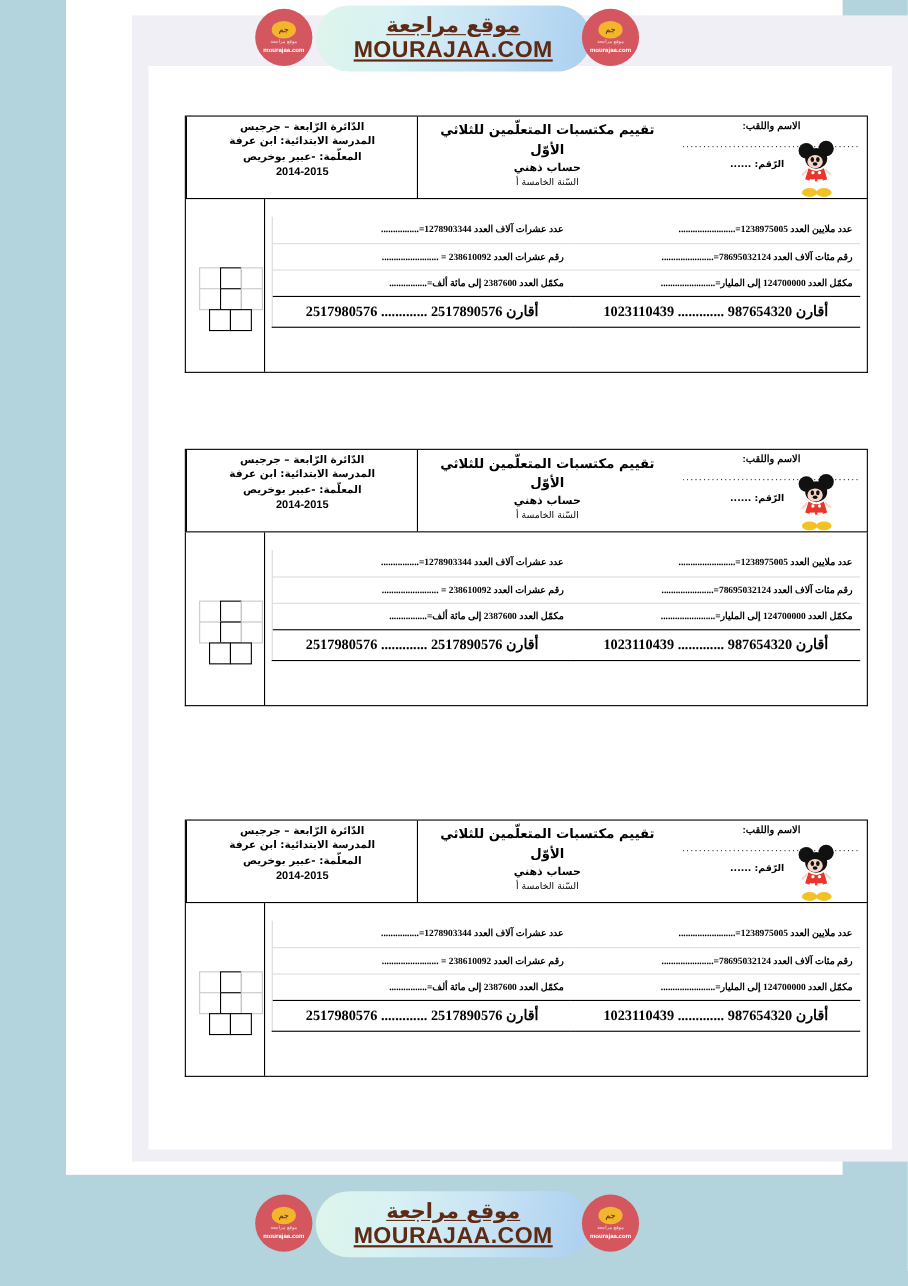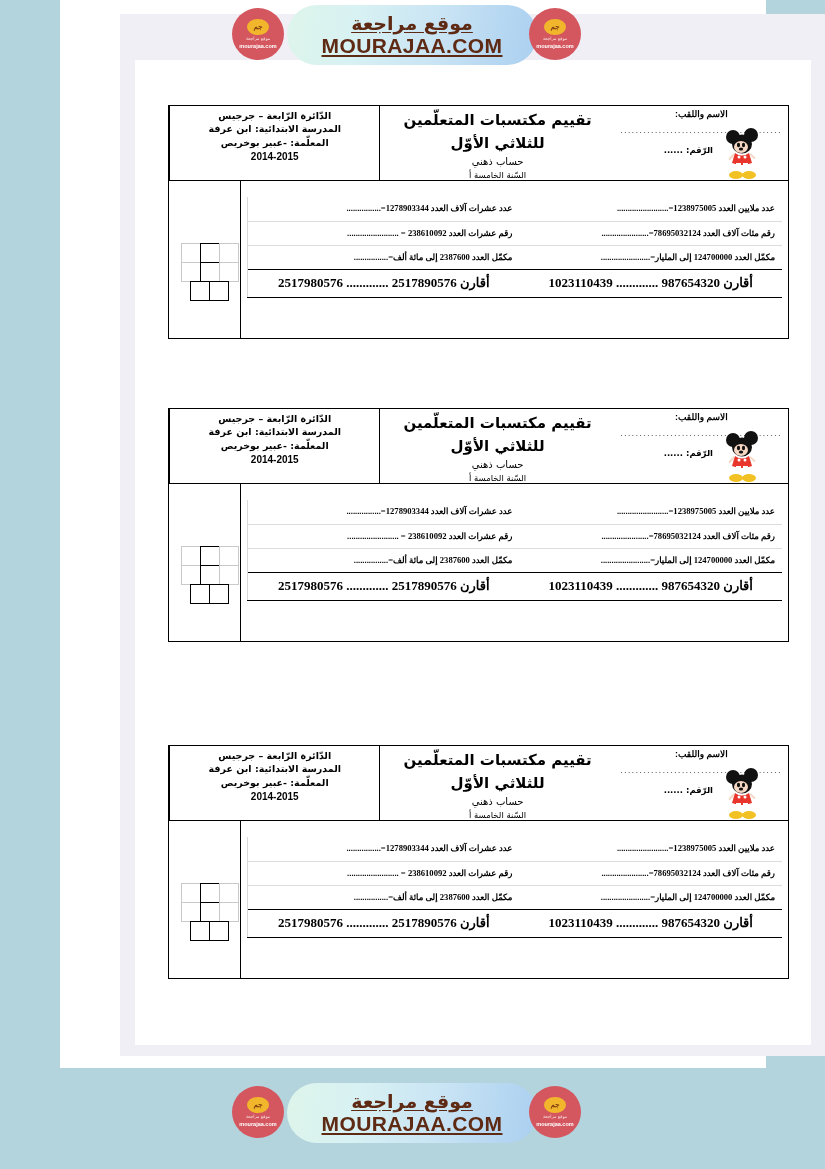--- a/index.html
+++ b/index.html
@@ -116,25 +116,25 @@
     font-size: 9.5px; font-weight: bold; color: #000;
     line-height: 1.42; white-space: nowrap;
   }
   .hdr-school .yr {
     font-family: "Liberation Sans", sans-serif;
     font-size: 10px; font-weight: bold; direction: ltr;
     margin-top: 2px;
   }
   .hdr-title .t1 {
     font-family: "DejaVu Sans", sans-serif;
-    font-size: 15px; font-weight: bold; line-height: 1.5;
+    font-size: 12px; font-weight: bold; line-height: 1.5;
   }
   .hdr-title .t2 {
     font-family: "DejaVu Sans", sans-serif;
-    font-size: 10px; font-weight: normal; line-height: 1.5;
+    font-size: 10px; font-weight: bold; line-height: 1.5;
   }
   .hdr-title .t3 {
     font-family: "DejaVu Sans", sans-serif;
     font-size: 8.5px; line-height: 1.5;
   }
   .hdr-name .nlabel {
     font-family: Liberation Sans, sans-serif;
     font-size: 9px; font-weight: bold; text-align: center;
   }
   .hdr-name .dots {

